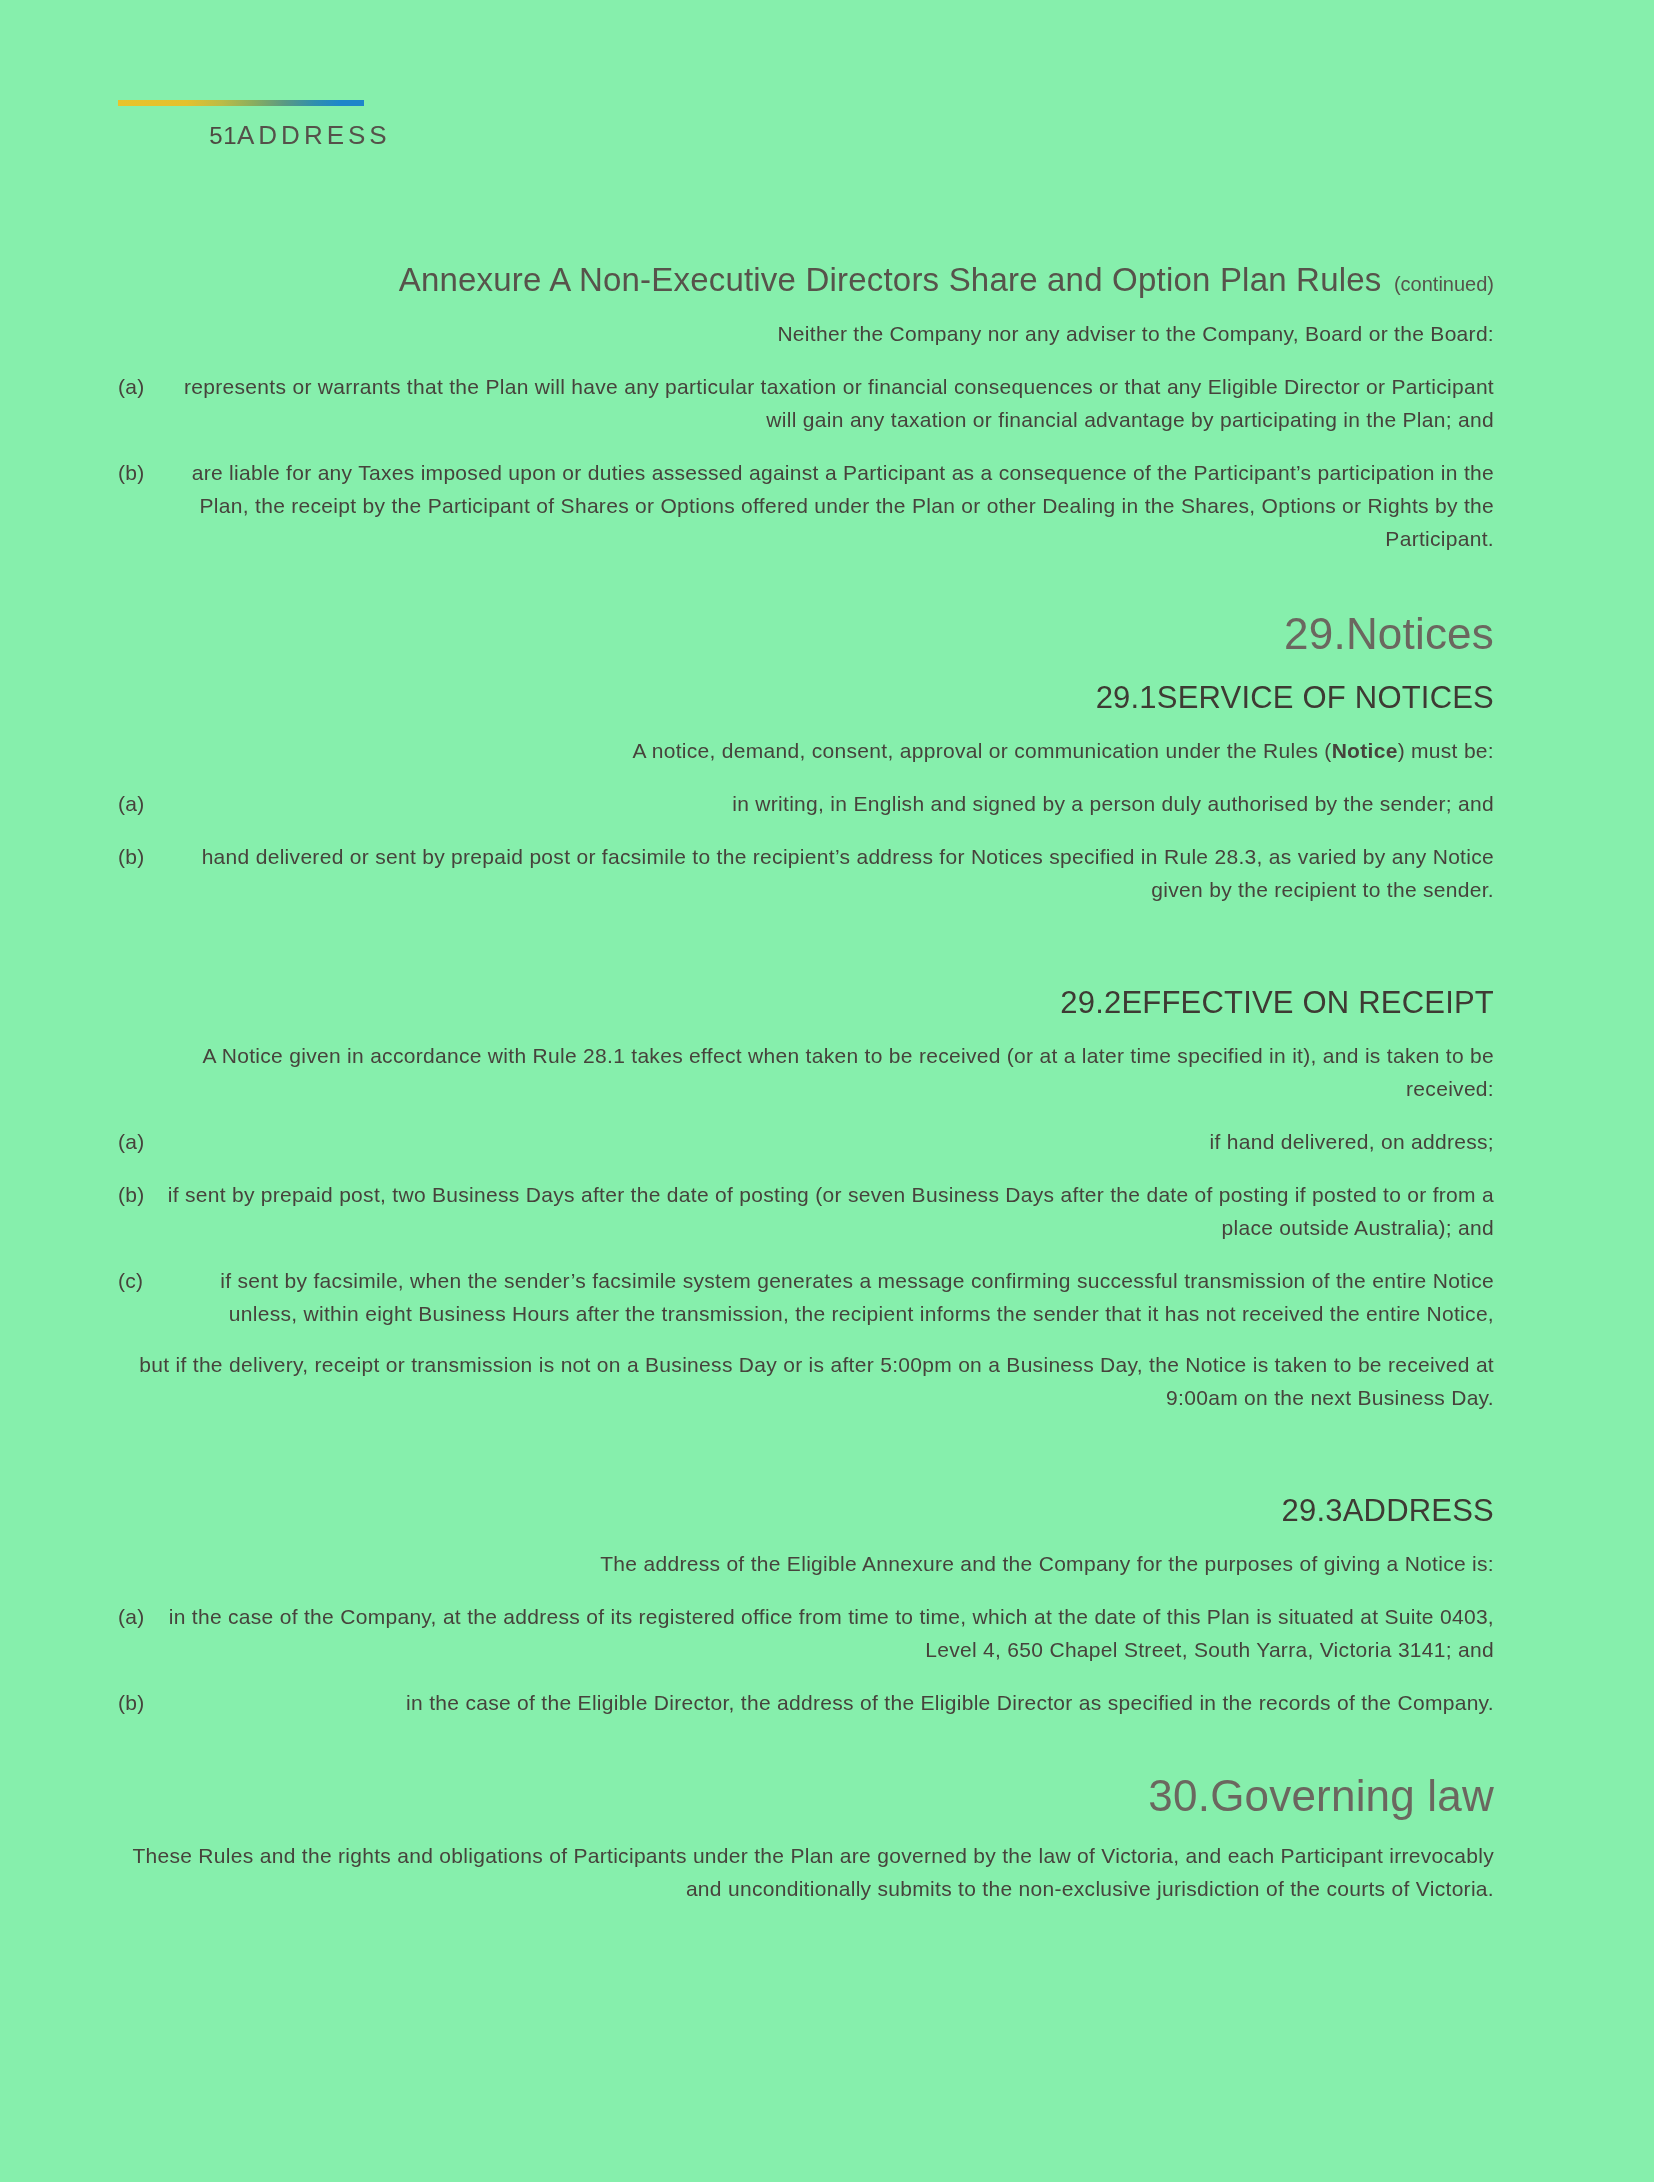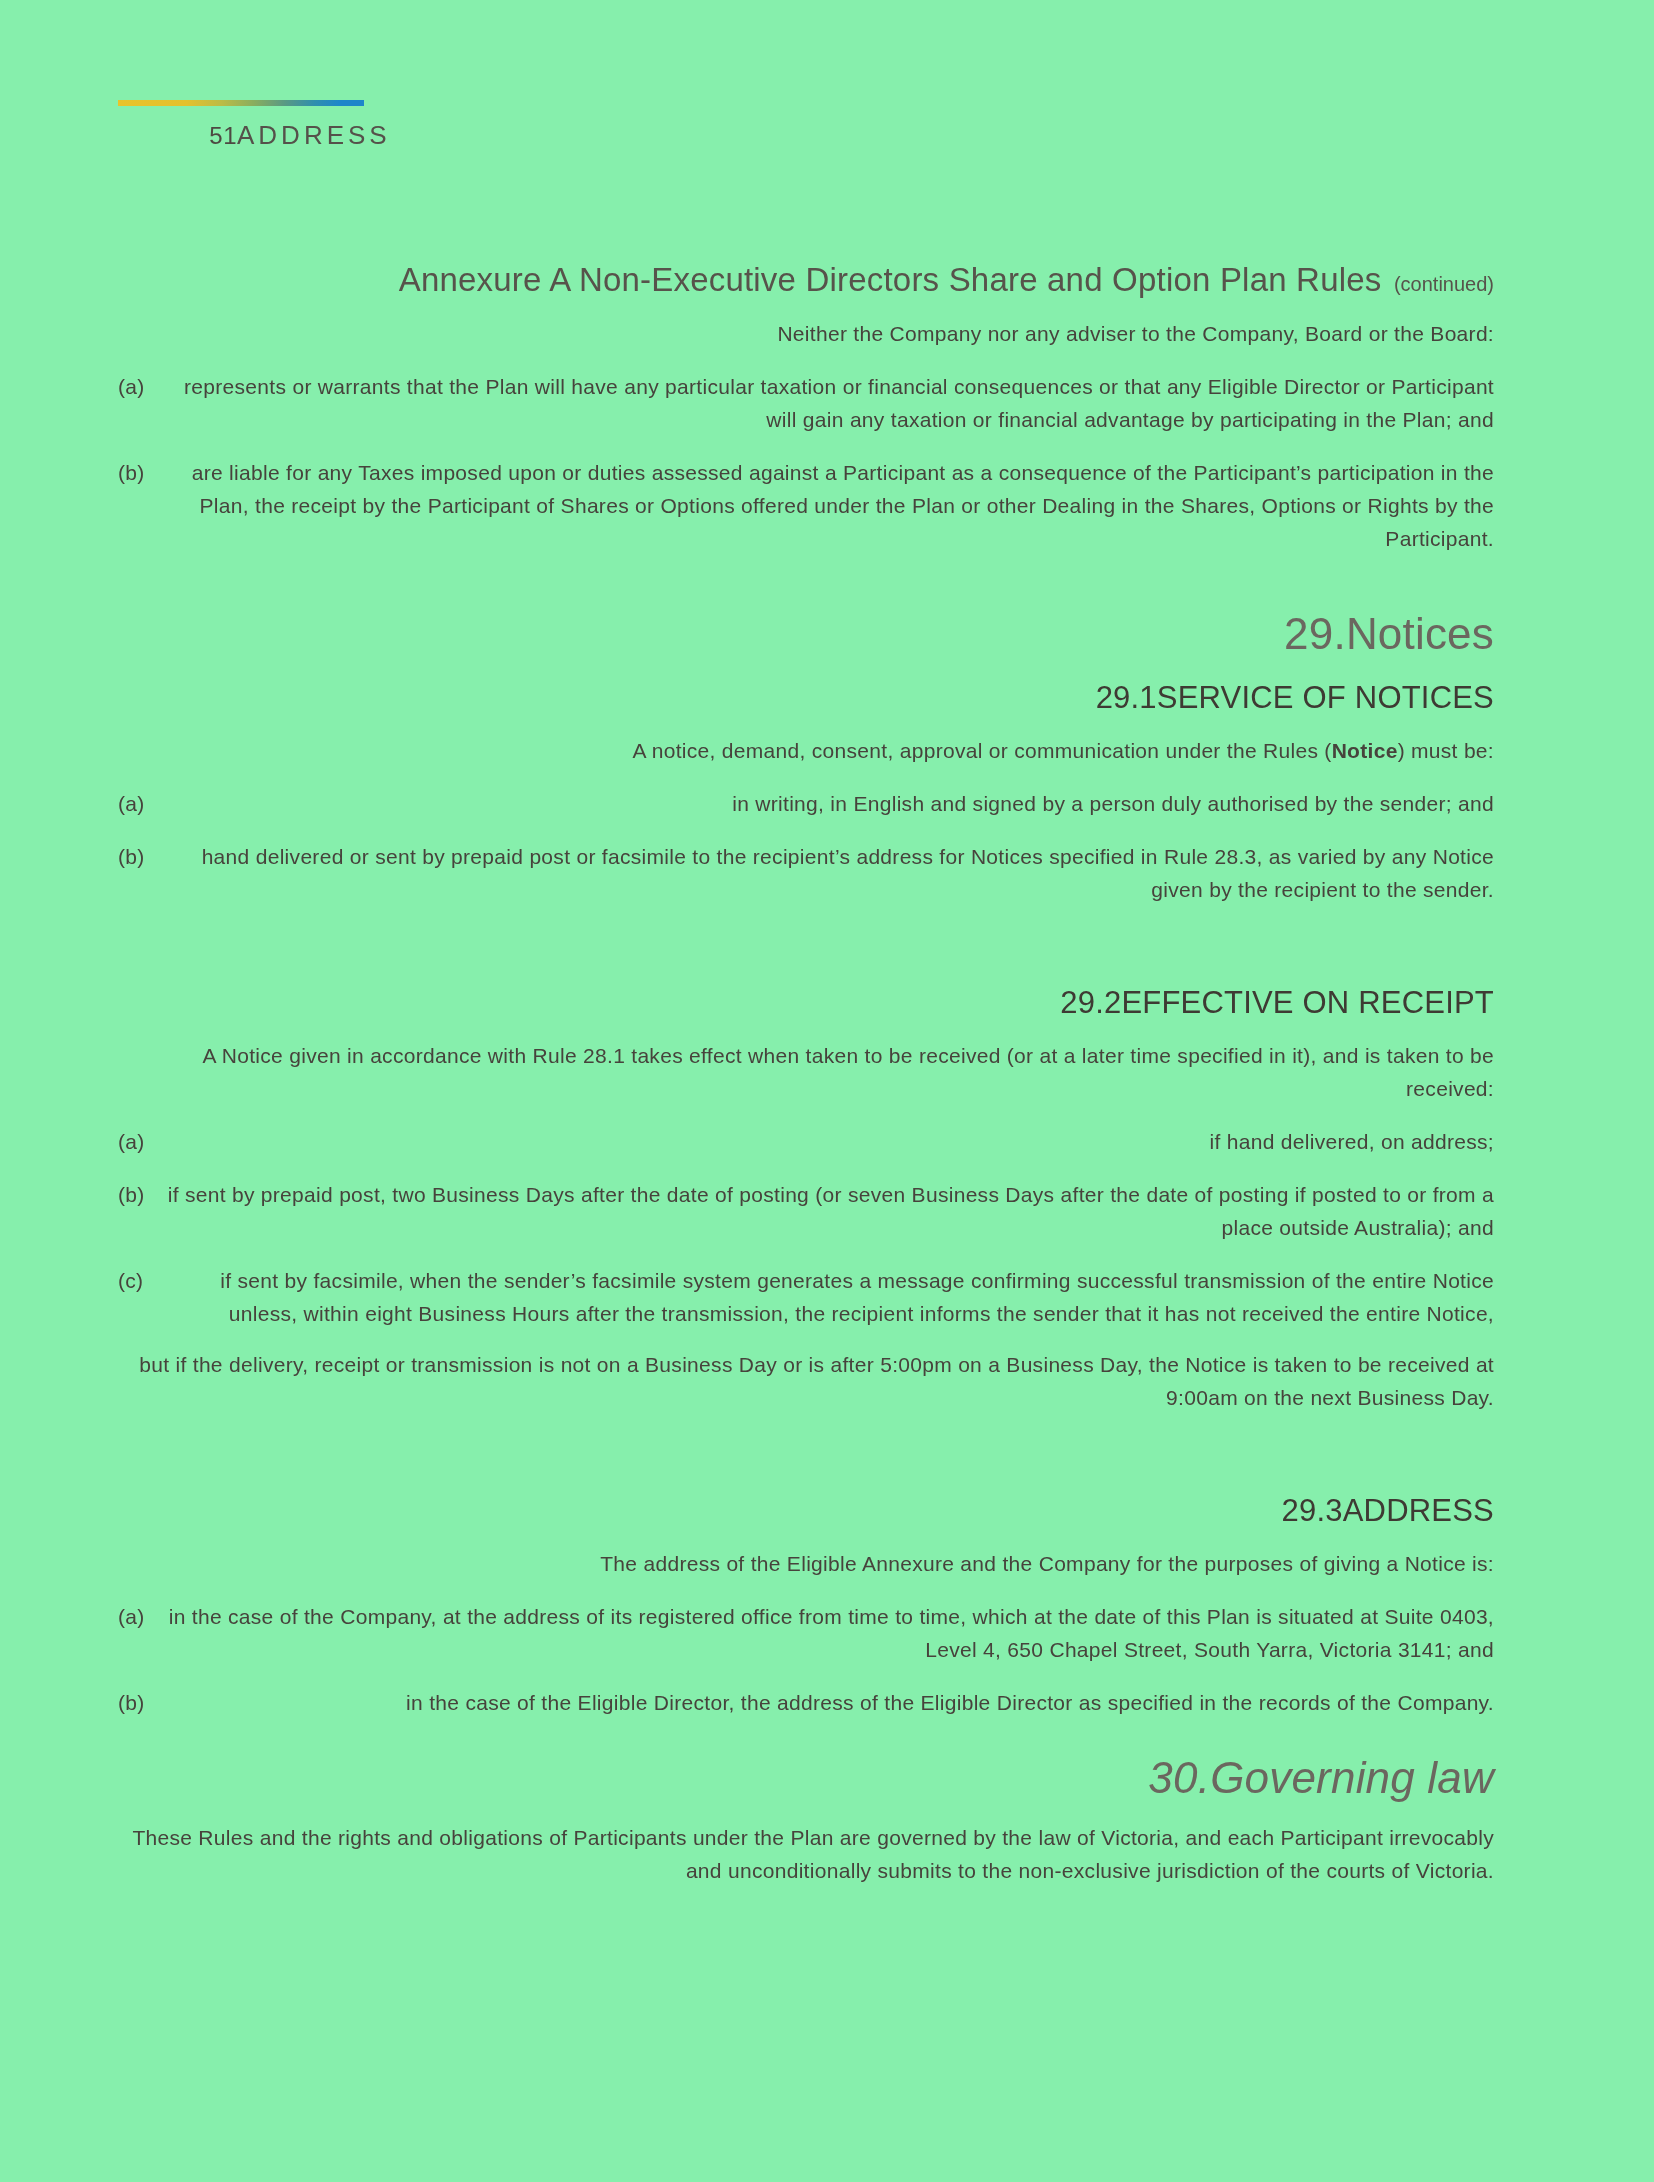--- a/index.html
+++ b/index.html
@@ -65,21 +65,21 @@
   .h1 {
     font-weight: 400;
     font-size: 44px;
     line-height: 1.15;
     color: #6b675f;
     letter-spacing: 0.2px;
   }
   .h1-num { display: inline-block; min-width: 57px; }
   .h1-s28 { margin-top: 158px; }
   .h1-s29 { margin-top: 54px; }
-  .h1-s30 { margin-top: 34px; font-style: italic; }
+  .h1-s30 { margin-top: 52px; }
 
   .h2 {
     font-weight: 400;
     font-size: 31px;
     color: #3e3a33;
     letter-spacing: 0.2px;
   }
   .h2-num { display: inline-block; min-width: 62px; }
   .h2-first { margin-top: 20px; }
   .h2-gap { margin-top: 79px; }

